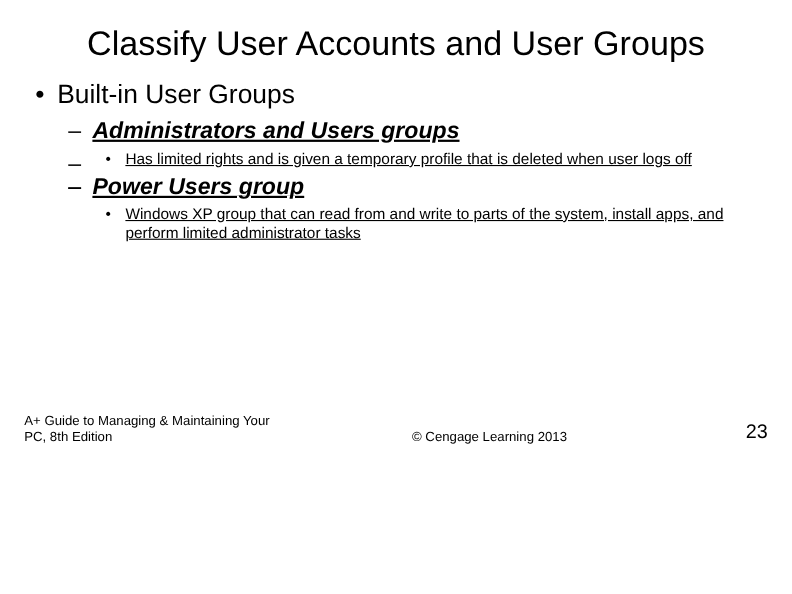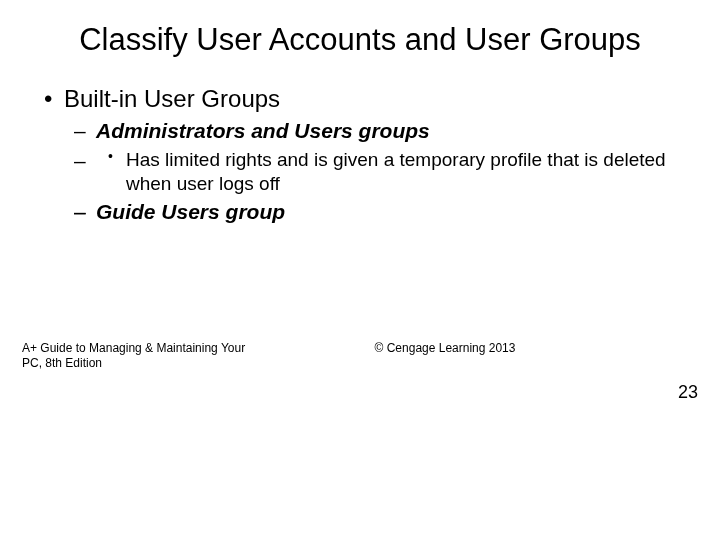--- a/index.html
+++ b/index.html
@@ -22,21 +22,21 @@
     text-align: center;
     font-size: 31px;
     font-weight: 400;
     padding: 22px 70px 8px 70px;
     line-height: 1.15;
   }
   .body {
     padding: 6px 28px 0 28px;
   }
   ul.lvl1 {
-    margin: 12px;
+    margin: 0;
     padding-left: 24px;
     list-style: none;
   }
   ul.lvl1 > li {
     position: relative;
     font-size: 24px;
     line-height: 1.25;
     margin-bottom: 4px;
   }
   ul.lvl1 > li::before {
@@ -50,37 +50,38 @@
     padding-left: 32px;
     list-style: none;
   }
   ul.lvl2 > li {
     position: relative;
     font-size: 21px;
     font-weight: bold;
     font-style: italic;
     line-height: 1.25;
     margin-bottom: 4px;
+    text-decoration: underline;
   }
   ul.lvl2 > li::before {
     content: "–";
     position: absolute;
     left: -22px;
     top: 0;
     font-weight: normal;
     font-style: normal;
   }
   ul.lvl3 {
     margin: 2px 0 4px 0;
     padding-left: 30px;
     list-style: none;
   }
   ul.lvl3 > li {
     position: relative;
-    font-size: 19px;
+    font-size: 14px;
     font-weight: normal;
     font-style: normal;
     line-height: 1.25;
     margin-bottom: 2px;
   }
   ul.lvl3 > li::before {
     content: "•";
     position: absolute;
     left: -18px;
     top: 0;
@@ -89,21 +90,21 @@
   .footer {
     position: absolute;
     bottom: 12px;
     left: 0;
     width: 720px;
     box-sizing: border-box;
     padding: 0 22px;
     font-size: 12px;
     line-height: 1.2;
     display: flex;
-    align-items: flex-start;
+    align-items: flex-end;
   }
   .footer .left {
     width: 230px;
   }
   .footer .center {
     flex: 1;
     text-align: center;
   }
   .footer .right {
     width: 60px;
@@ -126,21 +127,24 @@
         <ul class="lvl2">
           <li>Administrators and Users groups</li>
           <li>
             <ul class="lvl3">
               <li>Has limited rights and is given a temporary profile that is deleted when user logs off</li>
             </ul>
           </li>
           <li>
           </li>
           <li>
-            <span>Guide Users group</span>
+            <span>Power Users group</span>
+            <ul class="lvl3">
+              <li>Windows XP group that can read from and write to parts of the system, install apps, and perform limited administrator tasks</li>
+            </ul>
           </li>
         </ul>
       </li>
     </ul>
   </div>
 
   <div class="footer">
     <div class="left">A+ Guide to Managing &amp; Maintaining Your PC, 8th Edition</div>
     <div class="center">© Cengage Learning 2013</div>
     <div class="right">23</div>

